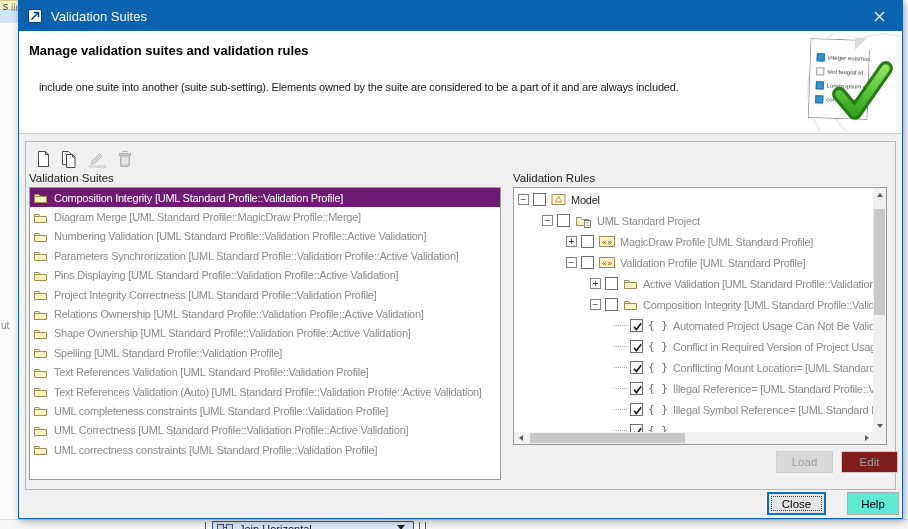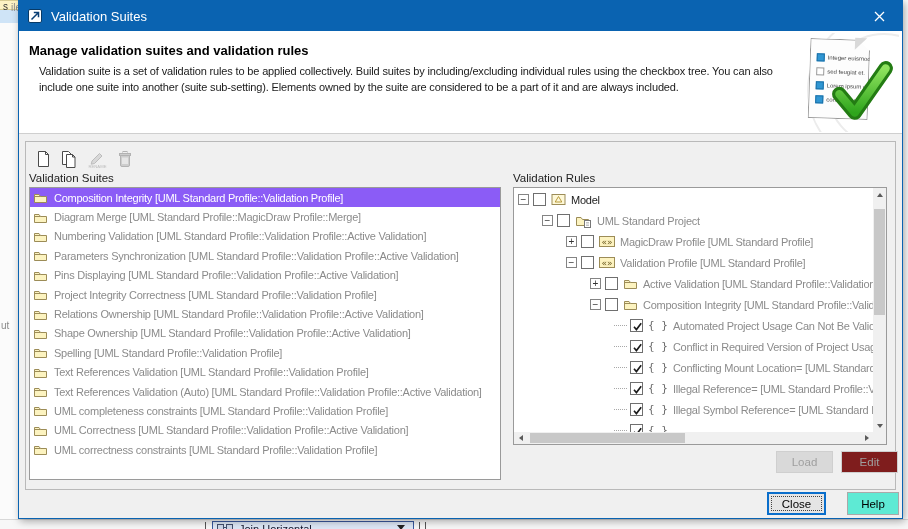--- a/index.html
+++ b/index.html
@@ -55,21 +55,21 @@
 
   .panel-label{position:absolute;font-size:11.5px;color:#222;}
   #suites-label{left:10px;top:171px;}
   #rules-label{left:494px;top:171px;}
 
   
   #suites-panel{left:10px;top:186px;width:472px;height:293px;background:#fff;border:1px solid #9a9a9a;box-sizing:border-box;overflow:hidden;}
   .srow{height:19.4px;display:flex;align-items:center;padding-left:3px;}
   .srow .sicon{width:15px;height:13px;margin-right:6px;flex:none;display:flex;}
   .slabel{font-size:11px;letter-spacing:-0.25px;color:#8b8b8b;white-space:nowrap;}
-  .srow.sel{background:#8b5cf6;}
+  .srow.sel{background:#701a75;}
   .srow.sel .slabel{color:#ffffff;}
 
   
   #rules-panel{left:494px;top:186px;width:374px;height:258px;background:#fff;border:1px solid #9a9a9a;box-sizing:border-box;}
   #tree-content{position:absolute;left:0;top:0;right:13px;bottom:12px;overflow:hidden;padding-top:1px;}
   .trow{height:21px;display:flex;align-items:center;}
   .tsp{flex:none;}
   .toggle{flex:none;width:11px;height:11px;box-sizing:border-box;border:1px solid #848484;background:#fff;margin-right:4px;
           display:flex;align-items:center;justify-content:center;font-size:10px;line-height:9px;color:#333;}
   .stub{flex:none;width:13px;height:0;border-top:1px dotted #a8a8a8;margin-right:3px;}
@@ -138,21 +138,20 @@
     <span id="title-text">Validation Suites</span>
     <div id="close-btn">
       <svg width="11" height="11" viewBox="0 0 11 11">
         <path d="M1 1 L10 10 M10 1 L1 10" stroke="#ffffff" stroke-width="1.3"></path>
       </svg>
     </div>
   </div>
 
   <div class="abs" id="header">
     <div id="heading">Manage validation suites and validation rules</div>
-    <div class="desc-line" id="desc1">Validation suite is a set of validation rules to be applied collectively. Build suites by including/excluding individual rules using the checkbox tree. You can also</div>
     <div class="desc-line" id="desc2">include one suite into another (suite sub-setting). Elements owned by the suite are considered to be a part of it and are always included.</div>
 
     <div id="illo">
       <div class="arc" id="arc1"></div>
       <div class="arc" id="arc2"></div>
       <div id="illo-page">
         <div class="chk-row" style="top:13px;">
             <div class="chk-box"></div>
             <span class="chk-text">Integer euismod</span>
           </div>

